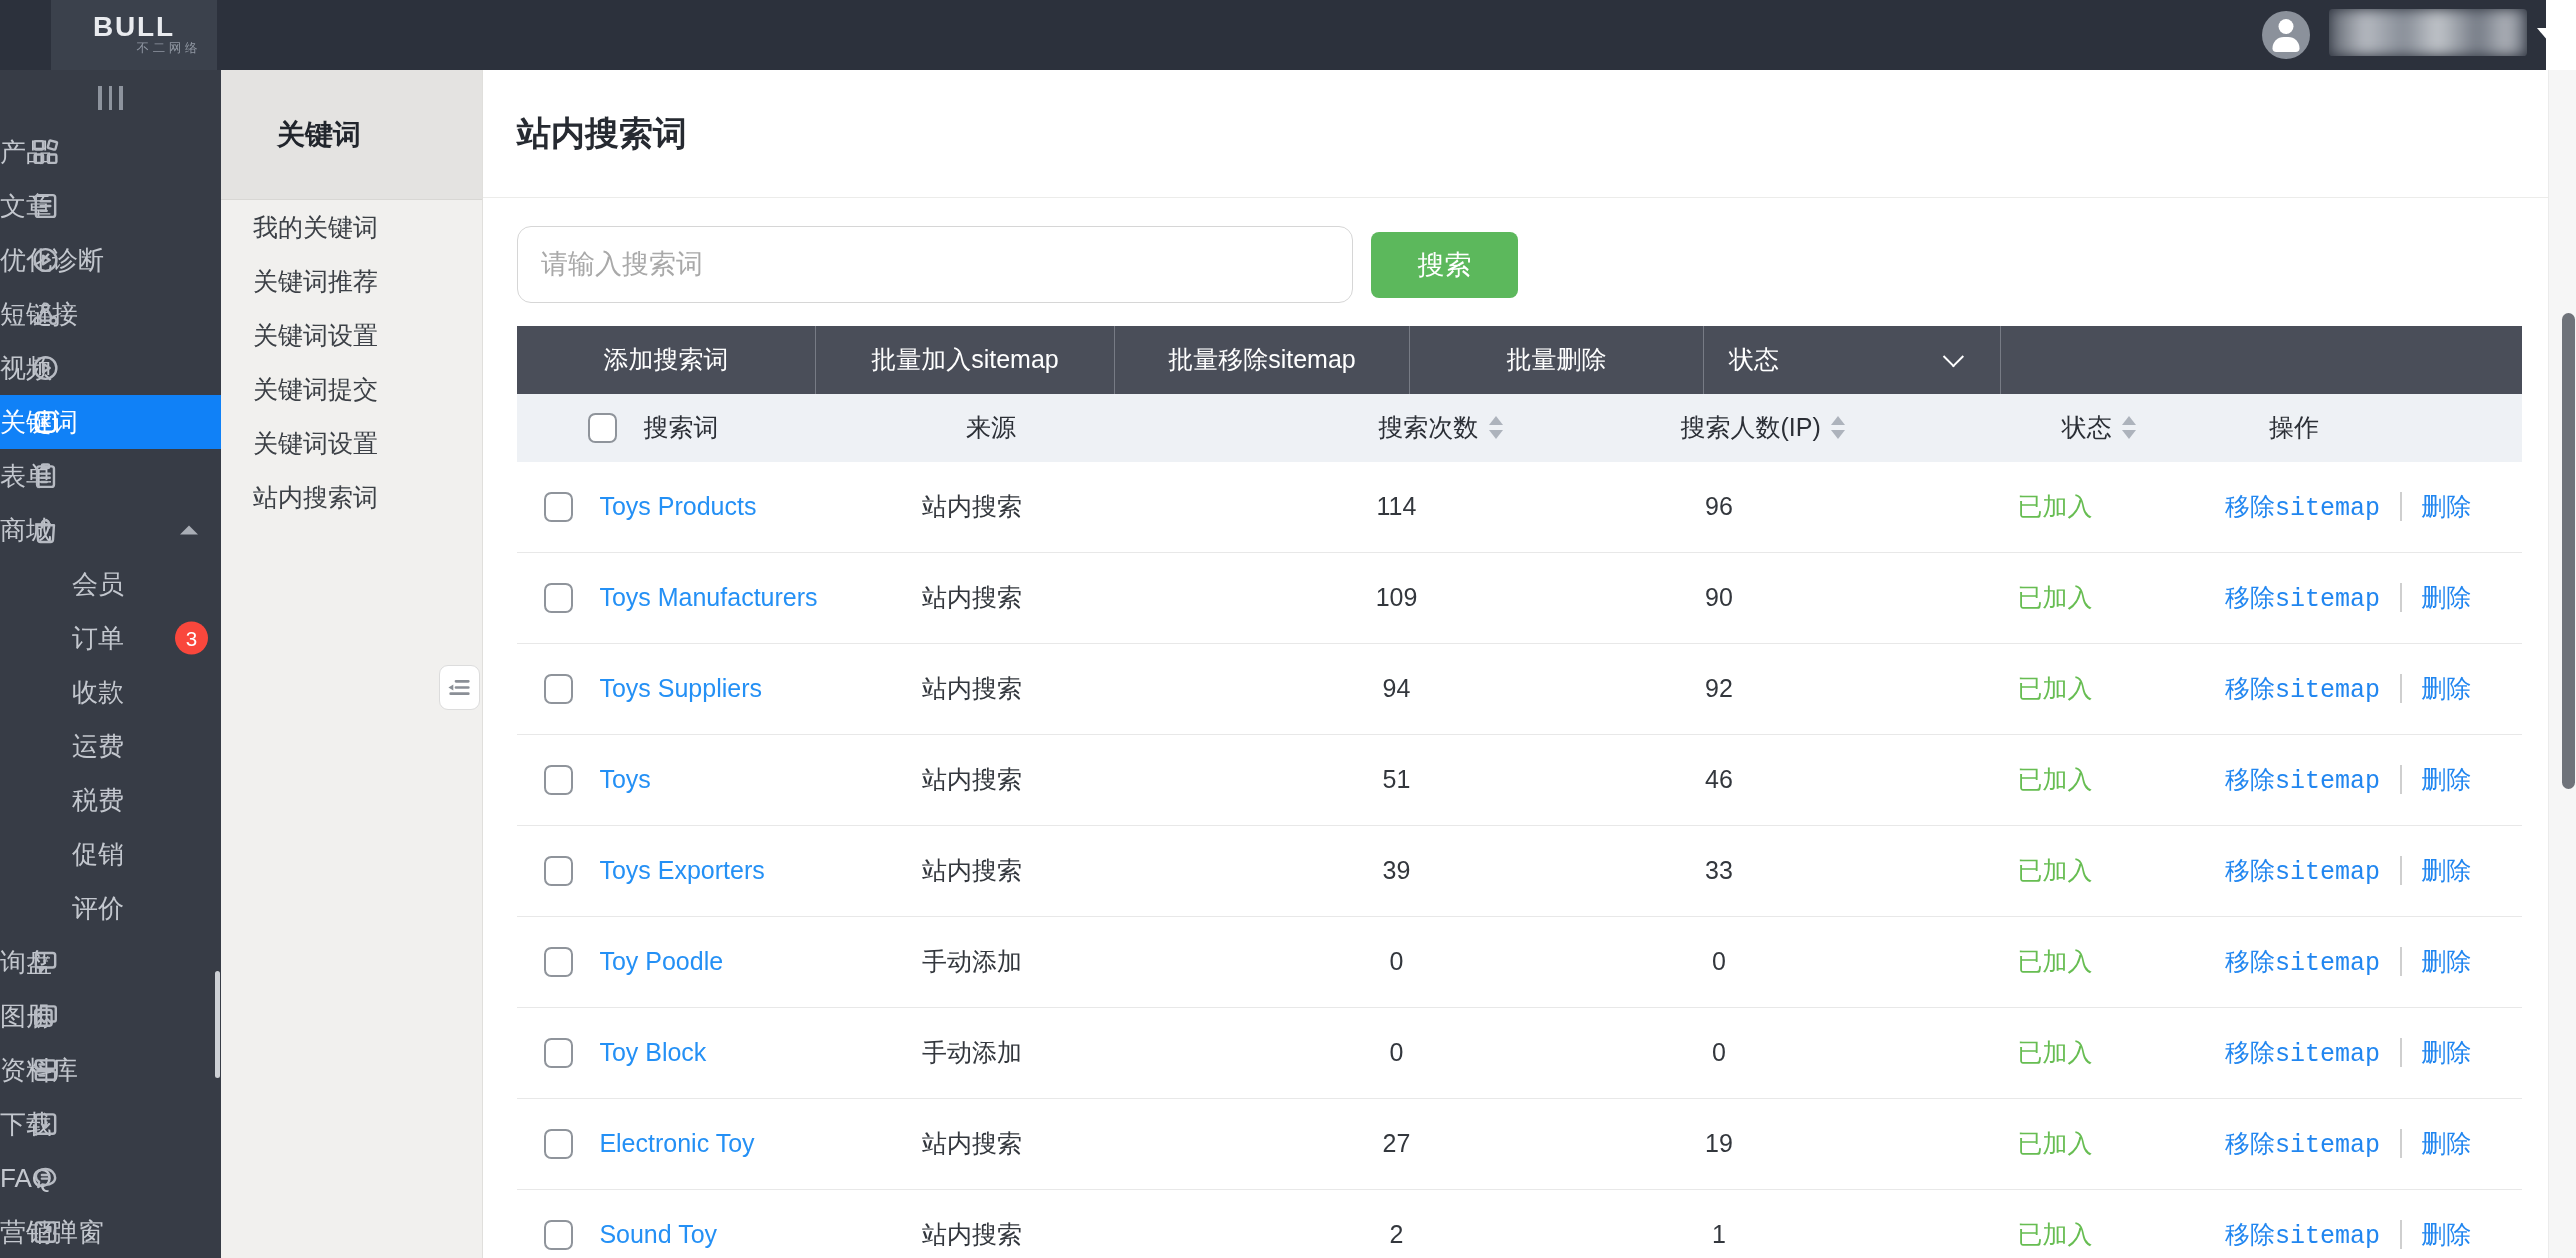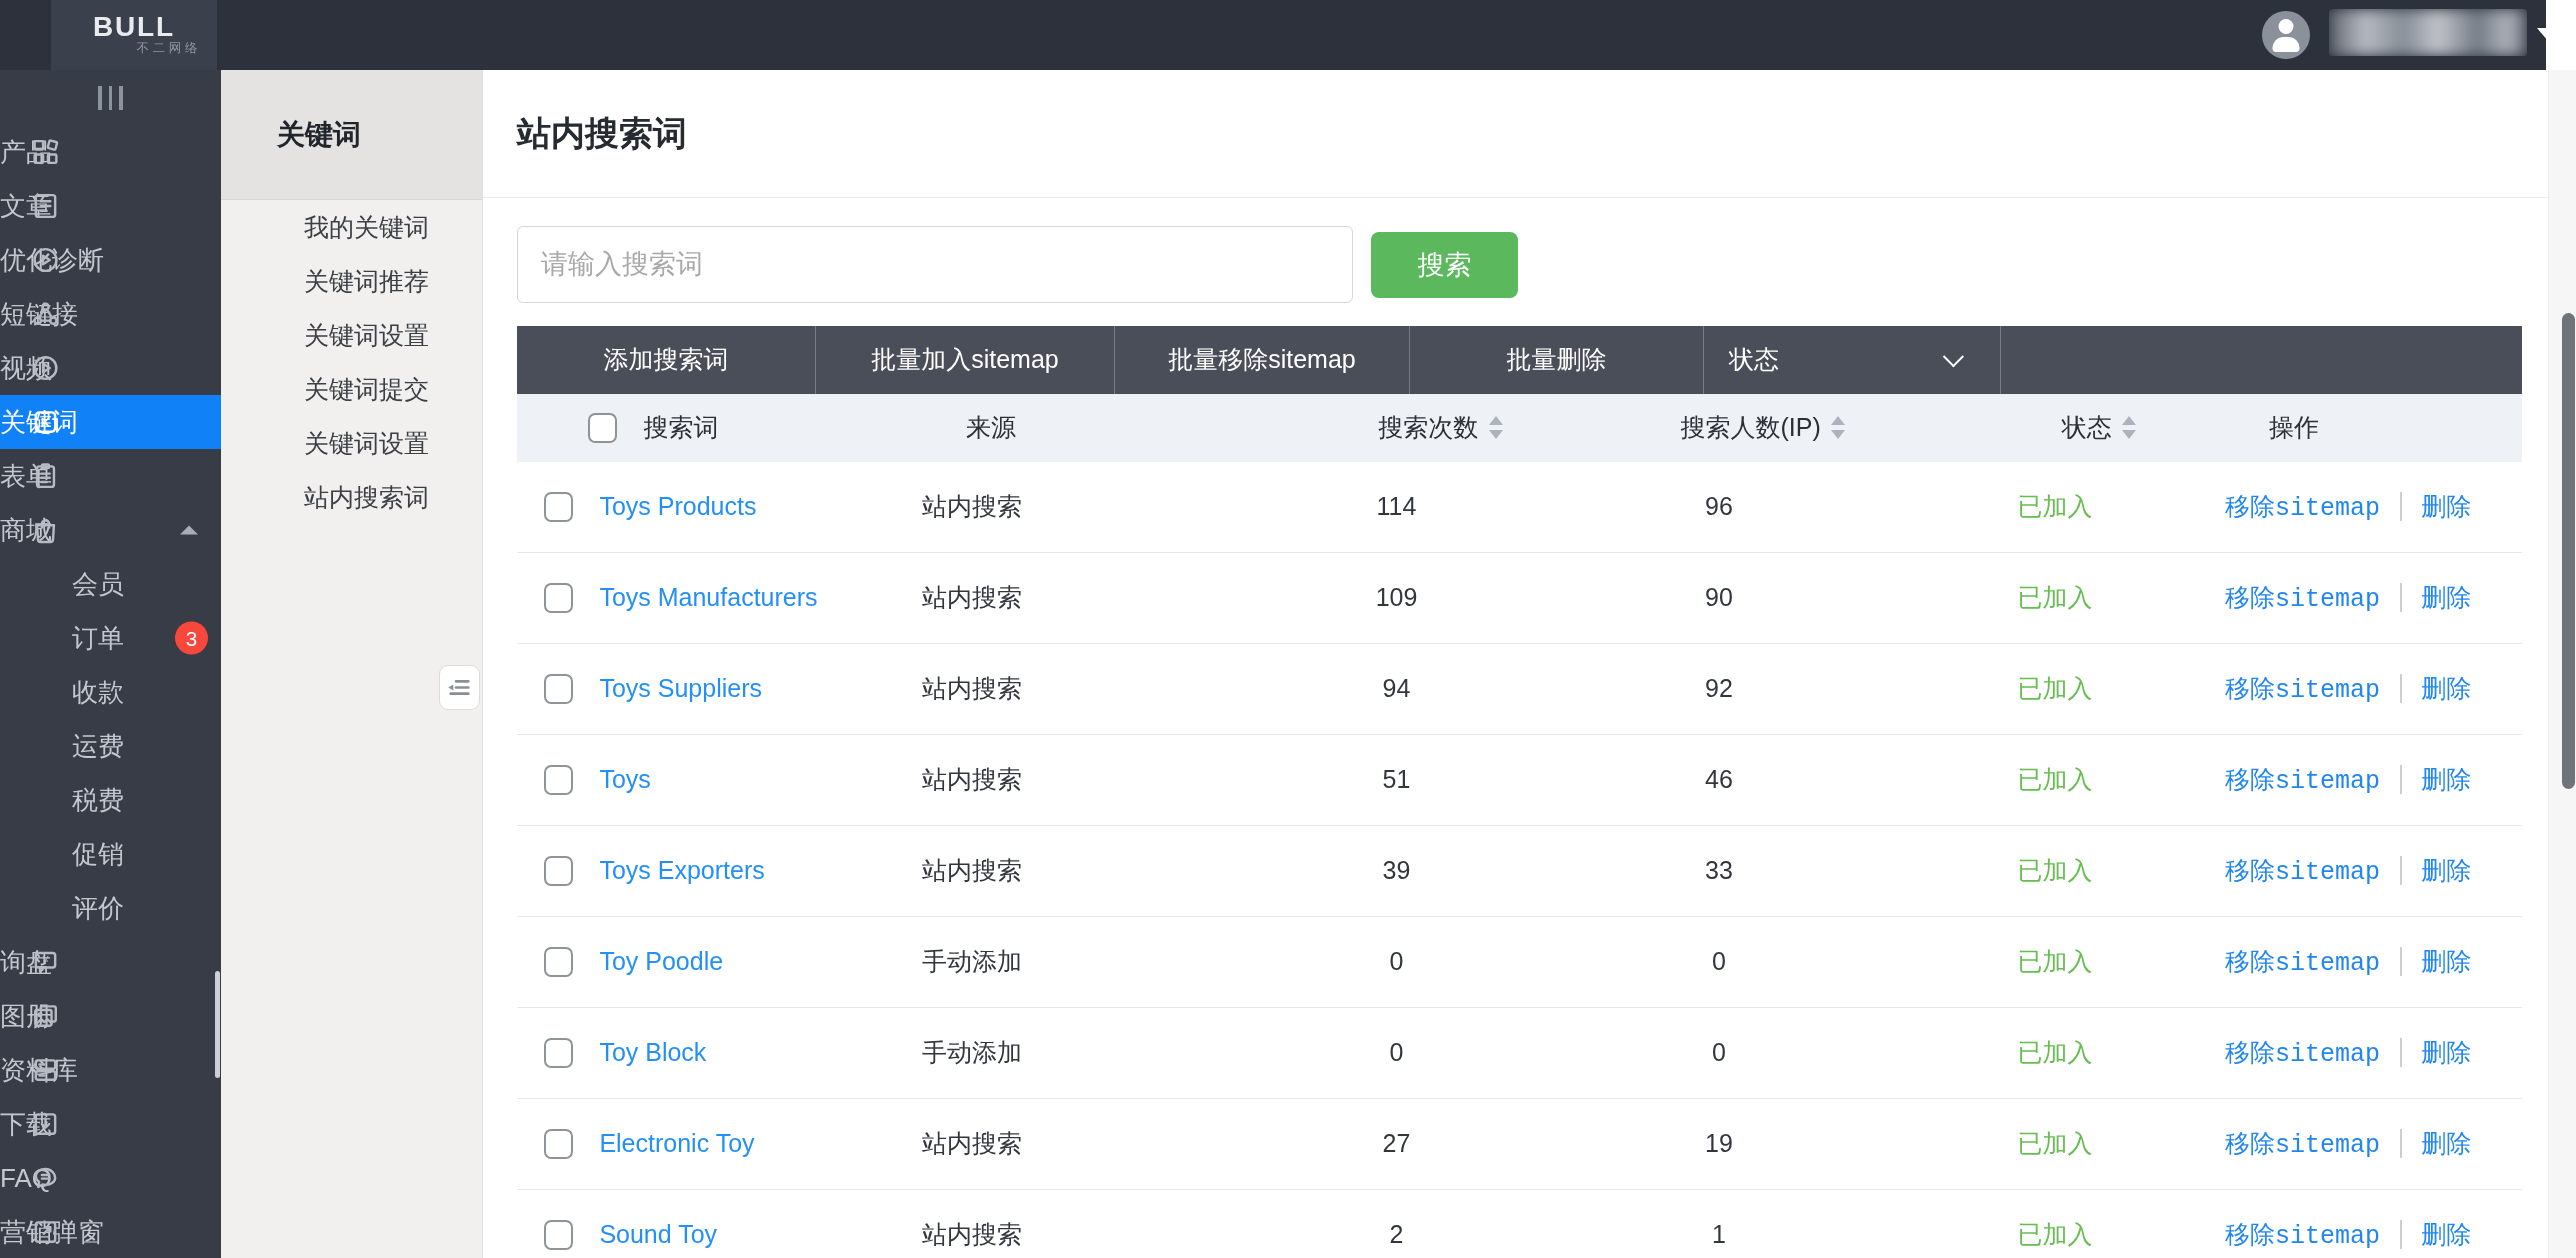--- a/index.html
+++ b/index.html
@@ -35,32 +35,32 @@
   .badge{position:absolute;left:175px;top:50%;transform:translateY(-50%);width:33px;height:33px;border-radius:50%;
          background:#f9473c;color:#fff;font-size:20.6px;display:flex;align-items:center;justify-content:center;}
   .caret-up{position:absolute;right:23px;top:50%;transform:translateY(-50%);width:0;height:0;
          border-left:9px solid transparent;border-right:9px solid transparent;border-bottom:9.8px solid #a9aeb6;}
   .sb-thumb{position:absolute;right:0.9px;top:901px;width:5.4px;height:107px;background:#cdd0d5;border-radius:2.7px;cursor:pointer;}
 
   
   .submenu{position:absolute;left:221px;top:70px;width:261px;height:1189px;background:#f1f0ee;border-right:0.9px solid #e0dfdc;}
   .sm-head{height:129px;background:#e4e3e1;border-bottom:0.9px solid #d8d7d4;display:flex;align-items:center;
            padding-left:56px;font-size:28px;font-weight:bold;color:#21252c;}
-  .sm-item{height:54px;display:flex;align-items:center;padding-left:83px;font-size:25px;color:#3c4046;cursor:pointer;}
+  .sm-item{height:54px;display:flex;align-items:center;padding-left:32px;font-size:25px;color:#3c4046;cursor:pointer;}
   .collapse-btn{position:absolute;left:218px;top:595px;width:41px;height:45px;background:#fff;border:1.8px solid #dcdcdc;
            border-radius:9px;display:flex;align-items:center;justify-content:center;box-sizing:border-box;cursor:pointer;}
 
   
   .main{position:absolute;left:483px;top:70px;width:2093px;height:1189px;background:#fff;}
   .m-title{height:127px;border-bottom:1.8px solid #ececea;display:flex;align-items:center;
            padding-left:34px;font-size:34px;color:#262a31;font-weight:600;}
   .m-content{padding:27px 0 0 34px;width:2005px;}
 
   .search-row{display:flex;align-items:center;height:79px;}
-  .search-input{width:836px;height:77px;border:1.8px solid #d6d6d6;border-radius:6px;font-size:27px;color:#333;
+  .search-input{width:836px;height:77px;border:1.8px solid #d6d6d6;border-radius:14px;font-size:27px;color:#333;
            padding:0 23px;box-sizing:border-box;background:#fff;outline:none;font-family:"Liberation Sans",sans-serif;}
   .search-input::placeholder{color:#a9a9a9;}
   .search-btn{margin-left:18px;width:147px;height:66px;background:#5cb85c;color:#fff;font-size:27px;border:none;
            border-radius:8px;cursor:pointer;font-family:"Liberation Sans",sans-serif;}
 
   .toolbar{margin-top:21.5px;height:68px;background:#4a4e59;display:flex;align-items:stretch;}
   .tb-seg{display:flex;align-items:center;justify-content:center;color:#fff;font-size:25px;
           border-right:1.8px solid #777b85;box-sizing:border-box;cursor:pointer;}
   .w1{width:299px;} .w2{width:299px;} .w3{width:295px;} .w4{width:294px;}
   .tb-status{width:297px;justify-content:space-between;padding:0 39px 0 25px;box-sizing:border-box;}

